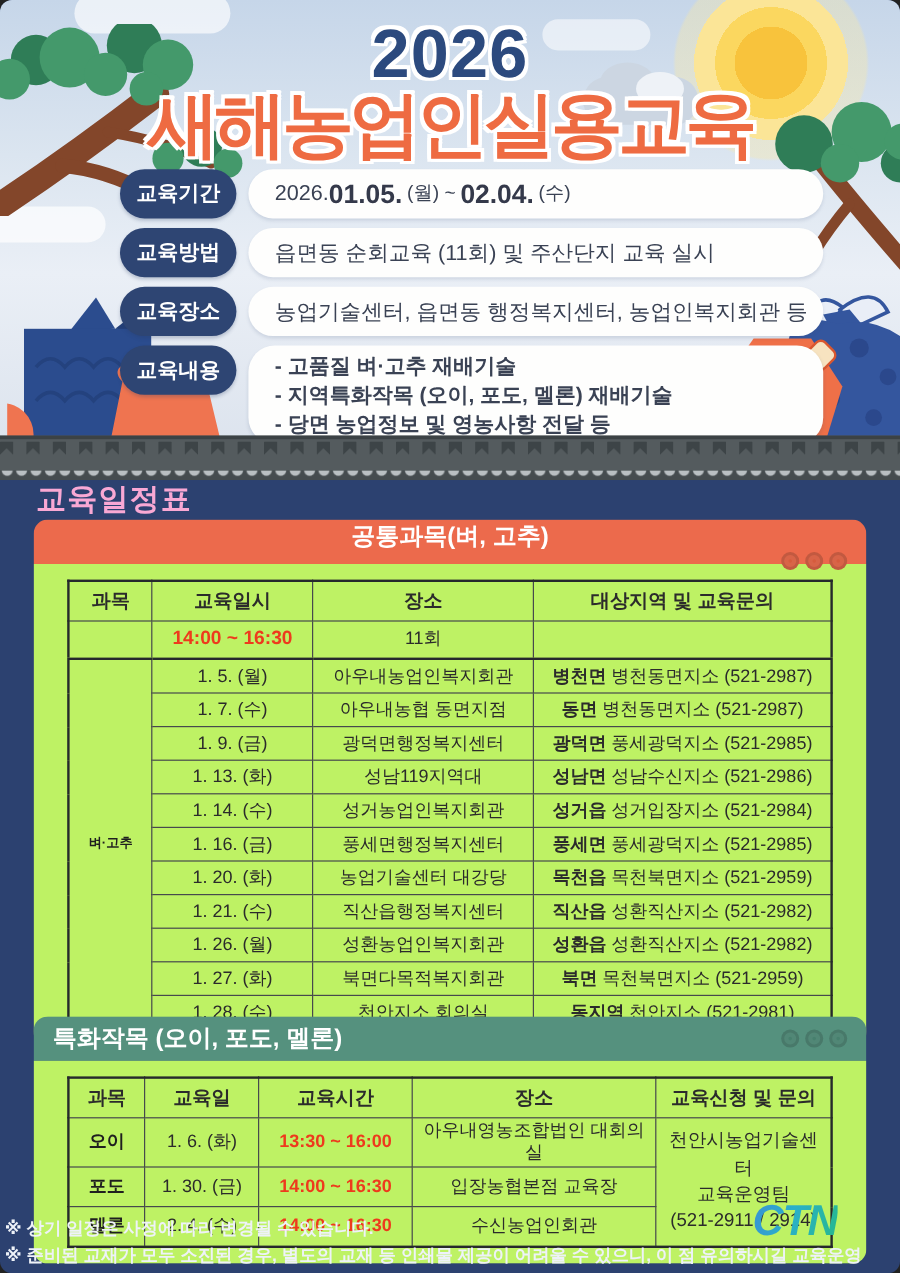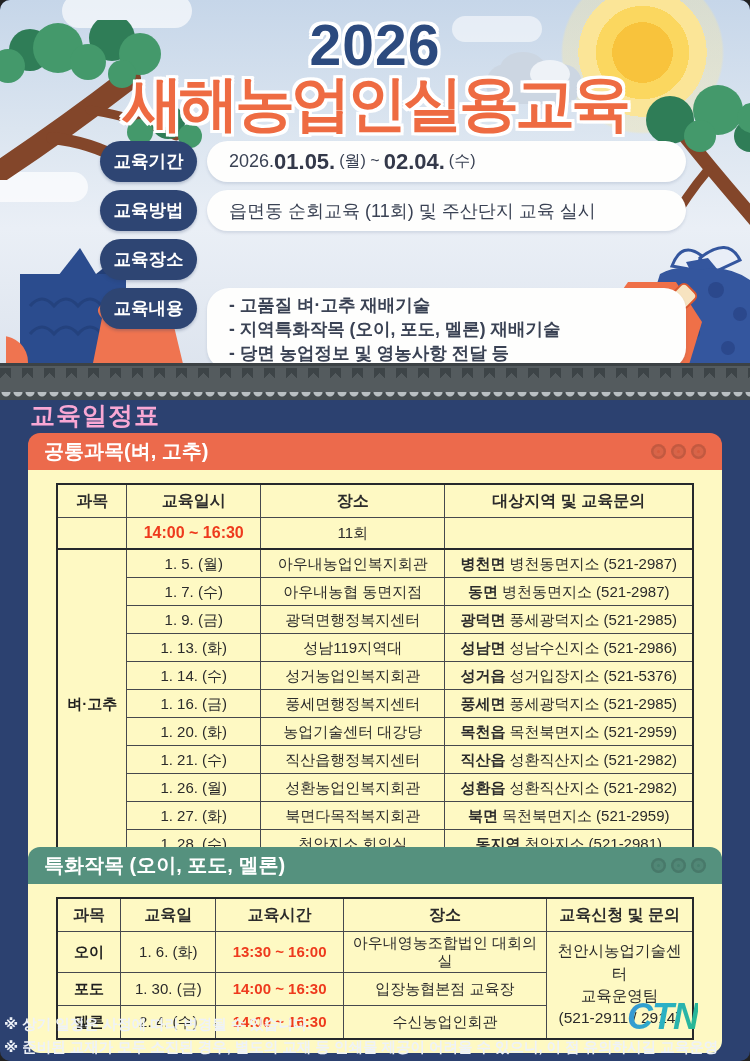--- a/index.html
+++ b/index.html
@@ -51,38 +51,38 @@
       linear-gradient(135deg,#3d4447 25%,transparent 25%) 0 0/22px 22px repeat-x,
       linear-gradient(225deg,#3d4447 25%,transparent 25%) 11px 0/22px 22px repeat-x;}
   .roof::after{content:"";position:absolute;left:0;bottom:0;width:100%;height:8px;
     background:radial-gradient(circle at 6px 0px,#b9bfc2 4px,transparent 5px) 0 0/12px 8px repeat-x,#454c4f;}
   
   .board-title{position:absolute;top:399px;left:30px;z-index:4;color:#f9a8d4;font-size:25px;font-weight:800;letter-spacing:1px;}
   .card{position:absolute;left:28px;width:694px;border-radius:12px;overflow:hidden;z-index:4;}
   .card.common{top:433px;}
   .card.special{top:847px;}
   .bar{display:flex;align-items:center;height:37px;padding:0 16px;}
-  .bar.orange{background:#ec6a4c;}
+  .bar.orange{background:#ec6a4c;flex-direction:column;}
   .bar.green{background:#55917e;}
   .bar .bar-title{color:#fff;font-size:20px;font-weight:800;letter-spacing:0;}
   .coins{margin-left:auto;display:flex;gap:5px;}
   .coin{width:15px;height:15px;border-radius:50%;}
   .bar.orange .coin{background:#d65b3d;box-shadow:inset 0 0 0 2.5px rgba(0,0,0,.10),inset 0 0 0 6px rgba(255,255,255,.06);}
   .bar.green .coin{background:#47806e;box-shadow:inset 0 0 0 2.5px rgba(0,0,0,.10),inset 0 0 0 6px rgba(255,255,255,.06);}
-  .panel{background:#fef9c3;padding:13px 28px;}
+  .panel{background:#bef264;padding:13px 28px;}
   table{width:100%;border-collapse:collapse;table-layout:fixed;}
   th,td{border:1px solid #46494d;text-align:center;color:#2b2b2b;padding:2px 3px;overflow:hidden;}
   table{border:2px solid #26292c;}
   th{font-size:16px;font-weight:800;height:28px;}
   td{font-size:15px;height:23px;line-height:1.2;}
   tr.time-row td{border-bottom:2px solid #26292c;height:26px;}
   .t1 .c-subject{width:11%;}.t1 .c-date{width:21%;}.t1 .c-place{width:29%;}.t1 .c-region{width:39%;}
   .t2 .c-subject{width:10%;}.t2 .c-date{width:15%;}.t2 .c-time{width:20%;}.t2 .c-place{width:32%;}.t2 .c-contact{width:23%;}
   .red{color:#ee3a1d;font-weight:800;font-size:16px;}
-  .subject-cell{font-weight:800;font-size:15px;color:#1f1f1f;}
+  .subject-cell{font-weight:800;font-size:11px;color:#1f1f1f;}
   td.region b{font-weight:800;margin-right:4px;}
   .t2 td{height:28px;font-size:15px;}
   .t2 .contact-cell{font-size:15.5px;line-height:1.45;}
   
   .notes{position:absolute;left:4px;top:1013px;width:726px;z-index:4;color:#eef2f8;font-size:14.5px;font-weight:bold;line-height:23px;}
   .ctn{position:absolute;top:996px;right:52px;z-index:5;font-size:36px;font-weight:900;font-style:italic;letter-spacing:-1px;
     color:#2699cc;background:linear-gradient(110deg,#3a8fd6 0%,#2bb0c9 45%,#27b98a 100%);
     -webkit-background-clip:text;background-clip:text;-webkit-text-fill-color:transparent;}
 </style>
 </head>
@@ -182,20 +182,23 @@
         </div>
       </div>
       <div class="info-row r2">
         <div class="pill">교육방법</div>
         <div class="capsule">
             <span>읍면동 순회교육 (11회) 및 주산단지 교육 실시</span>
           </div>
       </div>
       <div class="info-row r3">
         <div class="pill">교육장소</div>
+        <div class="capsule">
+            <span>농업기술센터, 읍면동 행정복지센터, 농업인복지회관 등</span>
+          </div>
       </div>
       <div class="info-row r4">
         <div class="pill">교육내용</div>
         <div class="content-box">
           <div>- 고품질 벼·고추 재배기술</div>
           <div>- 지역특화작목 (오이, 포도, 멜론) 재배기술</div>
           <div>- 당면 농업정보 및 영농사항 전달 등</div>
         </div>
       </div>
     </div>
@@ -254,21 +257,21 @@
             <td class="region"><b>광덕면</b><span>풍세광덕지소 (521-2985)</span></td>
           </tr>
           <tr>
             <td>1. 13. (화)</td>
             <td>성남119지역대</td>
             <td class="region"><b>성남면</b><span>성남수신지소 (521-2986)</span></td>
           </tr>
           <tr>
             <td>1. 14. (수)</td>
             <td>성거농업인복지회관</td>
-            <td class="region"><b>성거읍</b><span>성거입장지소 (521-5376)</span></td>
+            <td class="region"><b>성거읍</b><span>성거입장지소 (521-2984)</span></td>
           </tr>
           <tr>
             <td>1. 16. (금)</td>
             <td>풍세면행정복지센터</td>
             <td class="region"><b>풍세면</b><span>풍세광덕지소 (521-2985)</span></td>
           </tr>
           <tr>
             <td>1. 20. (화)</td>
             <td>농업기술센터 대강당</td>
             <td class="region"><b>목천읍</b><span>목천북면지소 (521-2959)</span></td>

